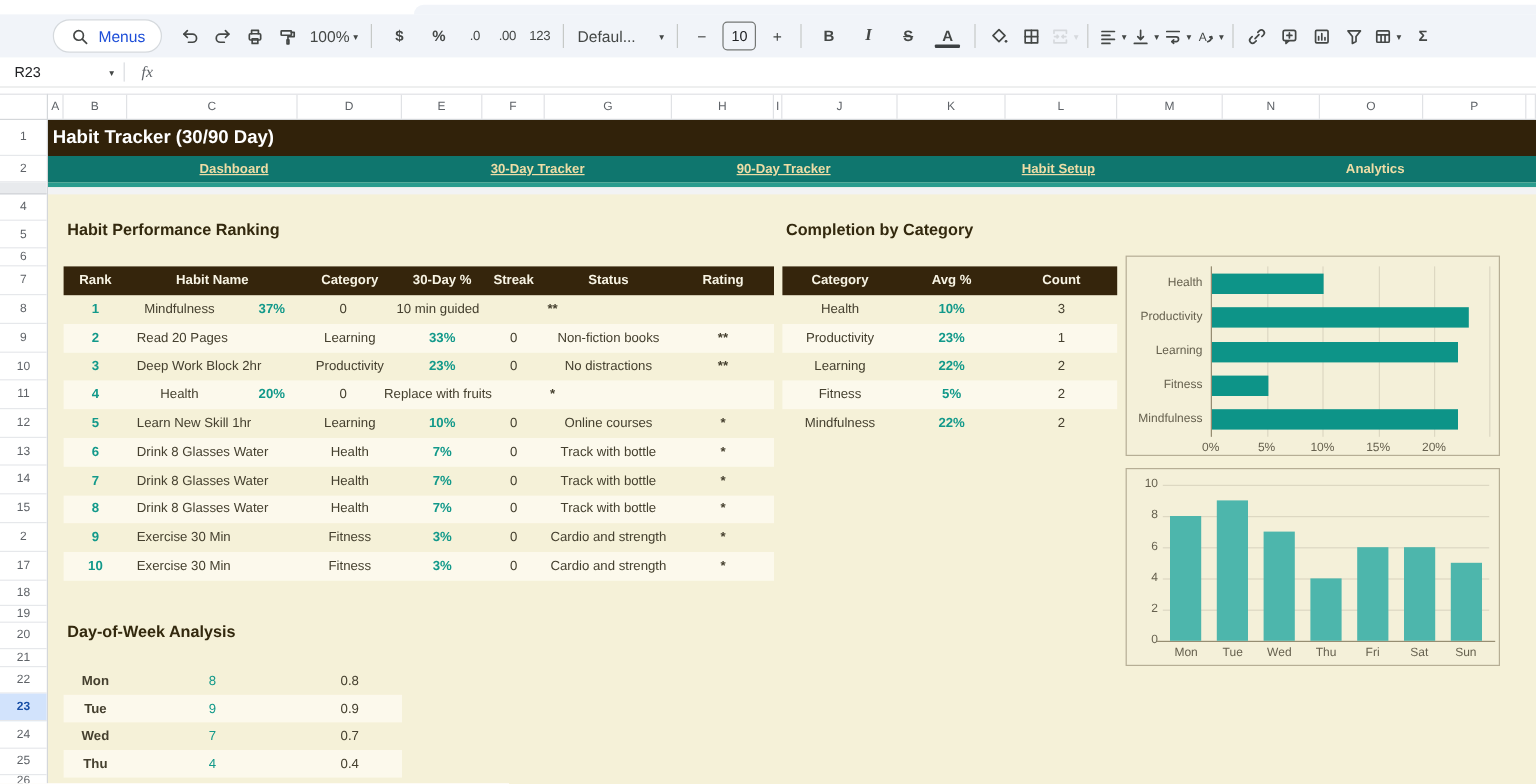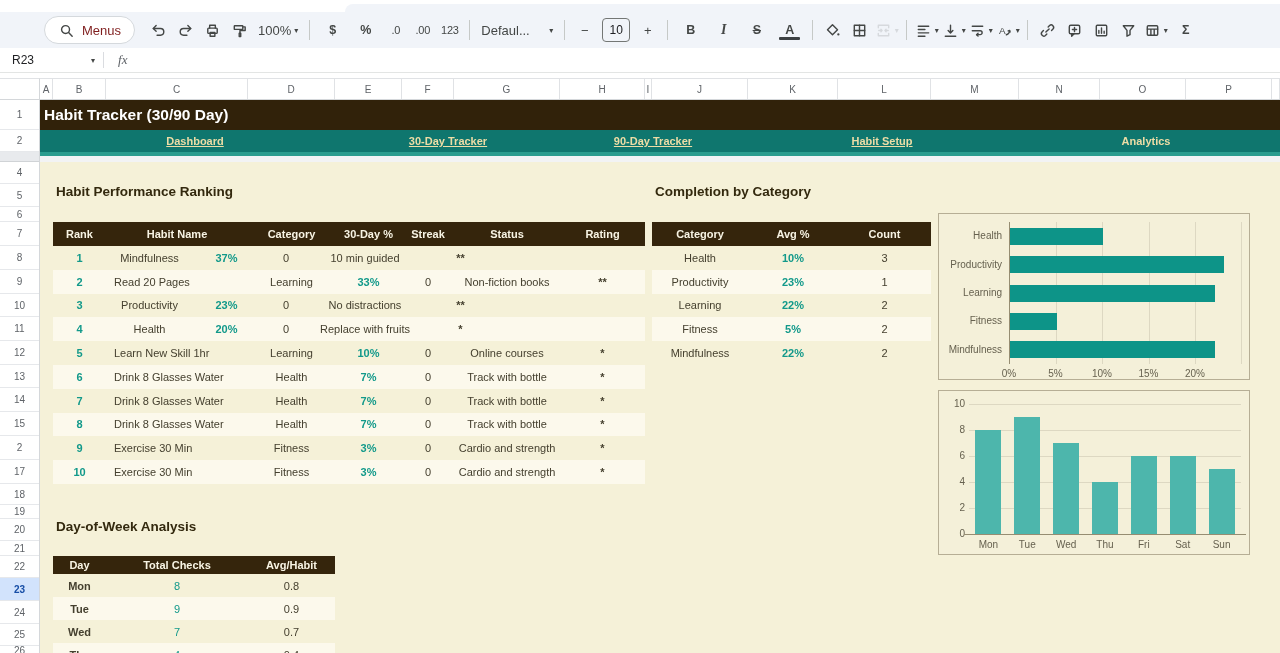--- a/index.html
+++ b/index.html
@@ -5,21 +5,21 @@
   html,body{margin:0;padding:0;background:#fff;}
   #app{position:relative;width:1280px;height:653px;overflow:hidden;
        font-family:"Liberation Sans",sans-serif;background:#fff;}
 
   
   .topstrip{position:absolute;left:0;top:0;width:1280px;height:12px;background:#fff;}
   .topnotch{position:absolute;left:345px;top:4px;right:0;height:8px;background:#f1f4f9;border-top-left-radius:10px;}
   .toolbar{position:absolute;left:0;top:12px;width:1280px;height:36px;background:#f1f4f9;
            display:flex;align-items:center;padding-left:44px;box-sizing:border-box;}
   .pill{display:flex;align-items:center;gap:7px;background:#fff;border:1px solid #d5d9dd;
-        border-radius:14px;height:26px;padding:0 13px;margin-right:10px;color:#7f1d1d;font-size:13px;}
+        border-radius:14px;height:26px;padding:0 13px;margin-right:10px;color:#1d4ed8;font-size:13px;}
   .tbtn{height:26px;min-width:25px;display:flex;align-items:center;justify-content:center;
         border-radius:4px;color:#444746;font-size:13px;position:relative;margin:0 1px;}
   .tbtn.txt{font-weight:bold;font-size:12.5px;padding:0 3px;}
   .tbtn.it{font-style:italic;font-family:"Liberation Serif",serif;font-size:14px;}
   .tbtn.strike{text-decoration:line-through;}
   .tbtn.small{font-size:11px;letter-spacing:-0.3px;}
   .ubar{position:absolute;left:5px;bottom:3px;right:5px;height:3px;background:#3c4043;border-radius:1px;}
   .sep{width:1px;height:20px;background:#c6c9c7;margin:0 6px;flex:none;}
   .caret{font-size:8px;color:#444746;margin-left:3px;}
   .caret.dis{color:#b7babd;}
@@ -368,20 +368,21 @@
           <div class="dCell c-teal-b" style="width: 53px;">2</div>
           <div class="dCell left" style="width: 142px;">Read 20 Pages</div>
           <div class="dCell" style="width: 87px;">Learning</div>
           <div class="dCell c-teal-b" style="width: 67px;">33%</div>
           <div class="dCell" style="width: 52px;">0</div>
           <div class="dCell" style="width: 106px;">Non-fiction books</div>
           <div class="dCell c-bold" style="width: 85px;">**</div>
         </div>
         <div class="dRow" style="height: 23.8px;">
           <div class="dCell c-teal-b" style="width: 53px;">3</div>
+          <div class="dCell left" style="width: 142px;">Deep Work Block 2hr</div>
           <div class="dCell" style="width: 87px;">Productivity</div>
           <div class="dCell c-teal-b" style="width: 67px;">23%</div>
           <div class="dCell" style="width: 52px;">0</div>
           <div class="dCell" style="width: 106px;">No distractions</div>
           <div class="dCell c-bold" style="width: 85px;">**</div>
         </div>
         <div class="dRow alt" style="height: 23.8px;">
           <div class="dCell c-teal-b" style="width: 53px;">4</div>
           <div class="dCell" style="width: 87px;">Health</div>
           <div class="dCell c-teal-b" style="width: 67px;">20%</div>
@@ -470,25 +471,20 @@
           <div class="dCell c-teal-b" style="width: 90px;">5%</div>
           <div class="dCell" style="width: 93px;">2</div>
         </div>
         <div class="dRow" style="height: 23.8px;">
           <div class="dCell" style="width: 96px;">Mindfulness</div>
           <div class="dCell c-teal-b" style="width: 90px;">22%</div>
           <div class="dCell" style="width: 93px;">2</div>
         </div>
       </div>
     <div class="dTable" id="dowTable" style="left: 13px; top: 456px;">
-        <div class="dRow hdr" style="height: 18px;">
-          <div class="dCell" style="width: 53px;">Day</div>
-          <div class="dCell" style="width: 142px;">Total Checks</div>
-          <div class="dCell" style="width: 87px;">Avg/Habit</div>
-        </div>
         <div class="dRow" style="height: 23px;">
           <div class="dCell c-bold" style="width: 53px;">Mon</div>
           <div class="dCell c-teal" style="width: 142px;">8</div>
           <div class="dCell" style="width: 87px;">0.8</div>
         </div>
         <div class="dRow alt" style="height: 23px;">
           <div class="dCell c-bold" style="width: 53px;">Tue</div>
           <div class="dCell c-teal" style="width: 142px;">9</div>
           <div class="dCell" style="width: 87px;">0.9</div>
         </div>

